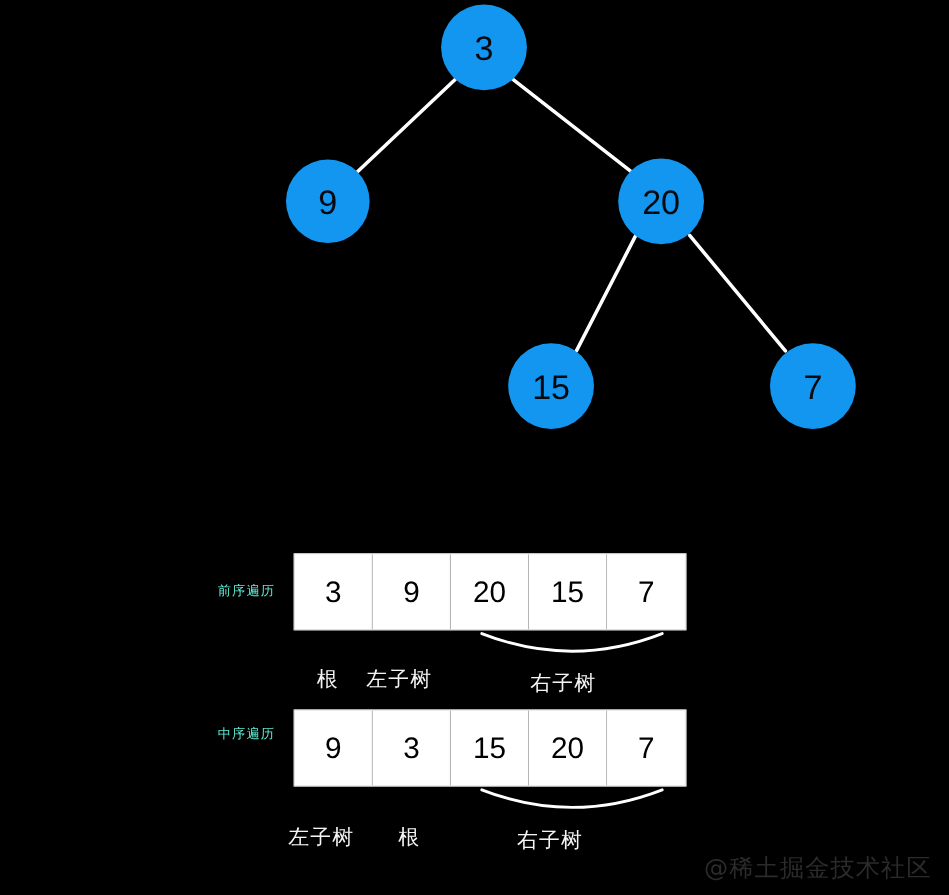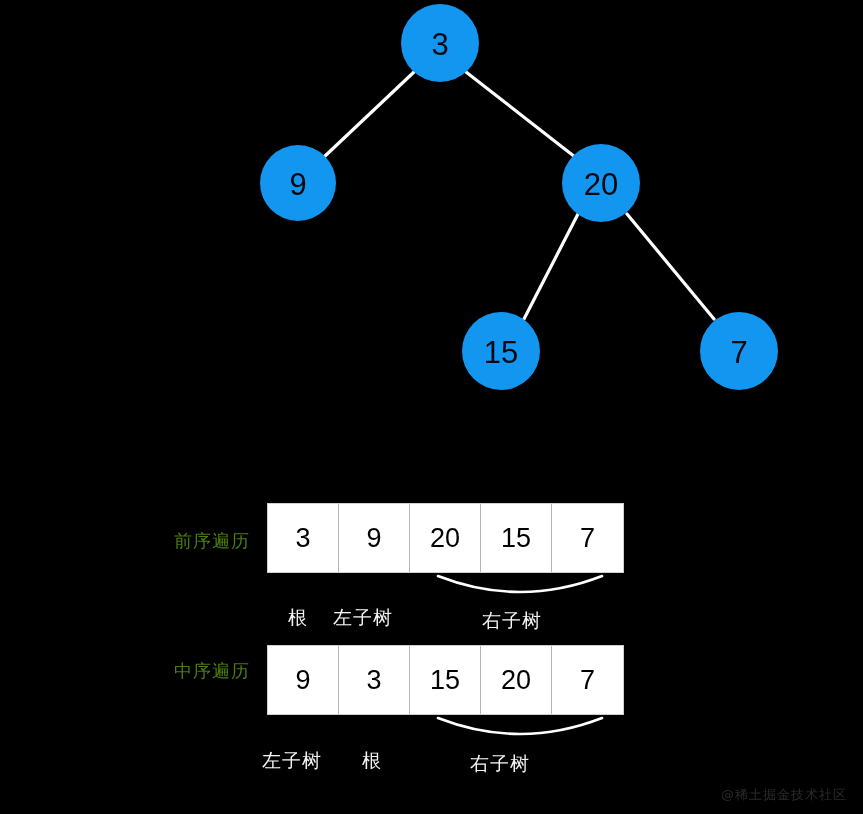--- a/index.html
+++ b/index.html
@@ -50,22 +50,22 @@
     position: absolute;
     left: 0;
     width: 863px;
     height: 0;
   }
   .row-label {
     position: absolute;
     right: 613px;             
     width: 220px;
     text-align: right;
-    color: #4d7c0f;
-    font-size: 18px;
+    color: #5eead4;
+    font-size: 12px;
     font-family: Liberation Mono, monospace;
     letter-spacing: 1px;
     white-space: nowrap;
   }
   .cells {
     position: absolute;
     left: 267px;
     display: flex;
     background: #ffffff;
     border: 1px solid #cfcfcf;
@@ -106,21 +106,21 @@
     stroke-width: 2.6;
     stroke-linecap: round;
   }
 
   
   .watermark {
     position: absolute;
     right: 16px;
     bottom: 10px;
     color: #2b2b2b;
-    font-size: 13px;
+    font-size: 22px;
     font-family: "DejaVu Sans", "Liberation Sans", sans-serif;
     letter-spacing: 1px;
     white-space: nowrap;
   }
 </style>
 </head>
 <body>
 
 <div id="stage">
 

